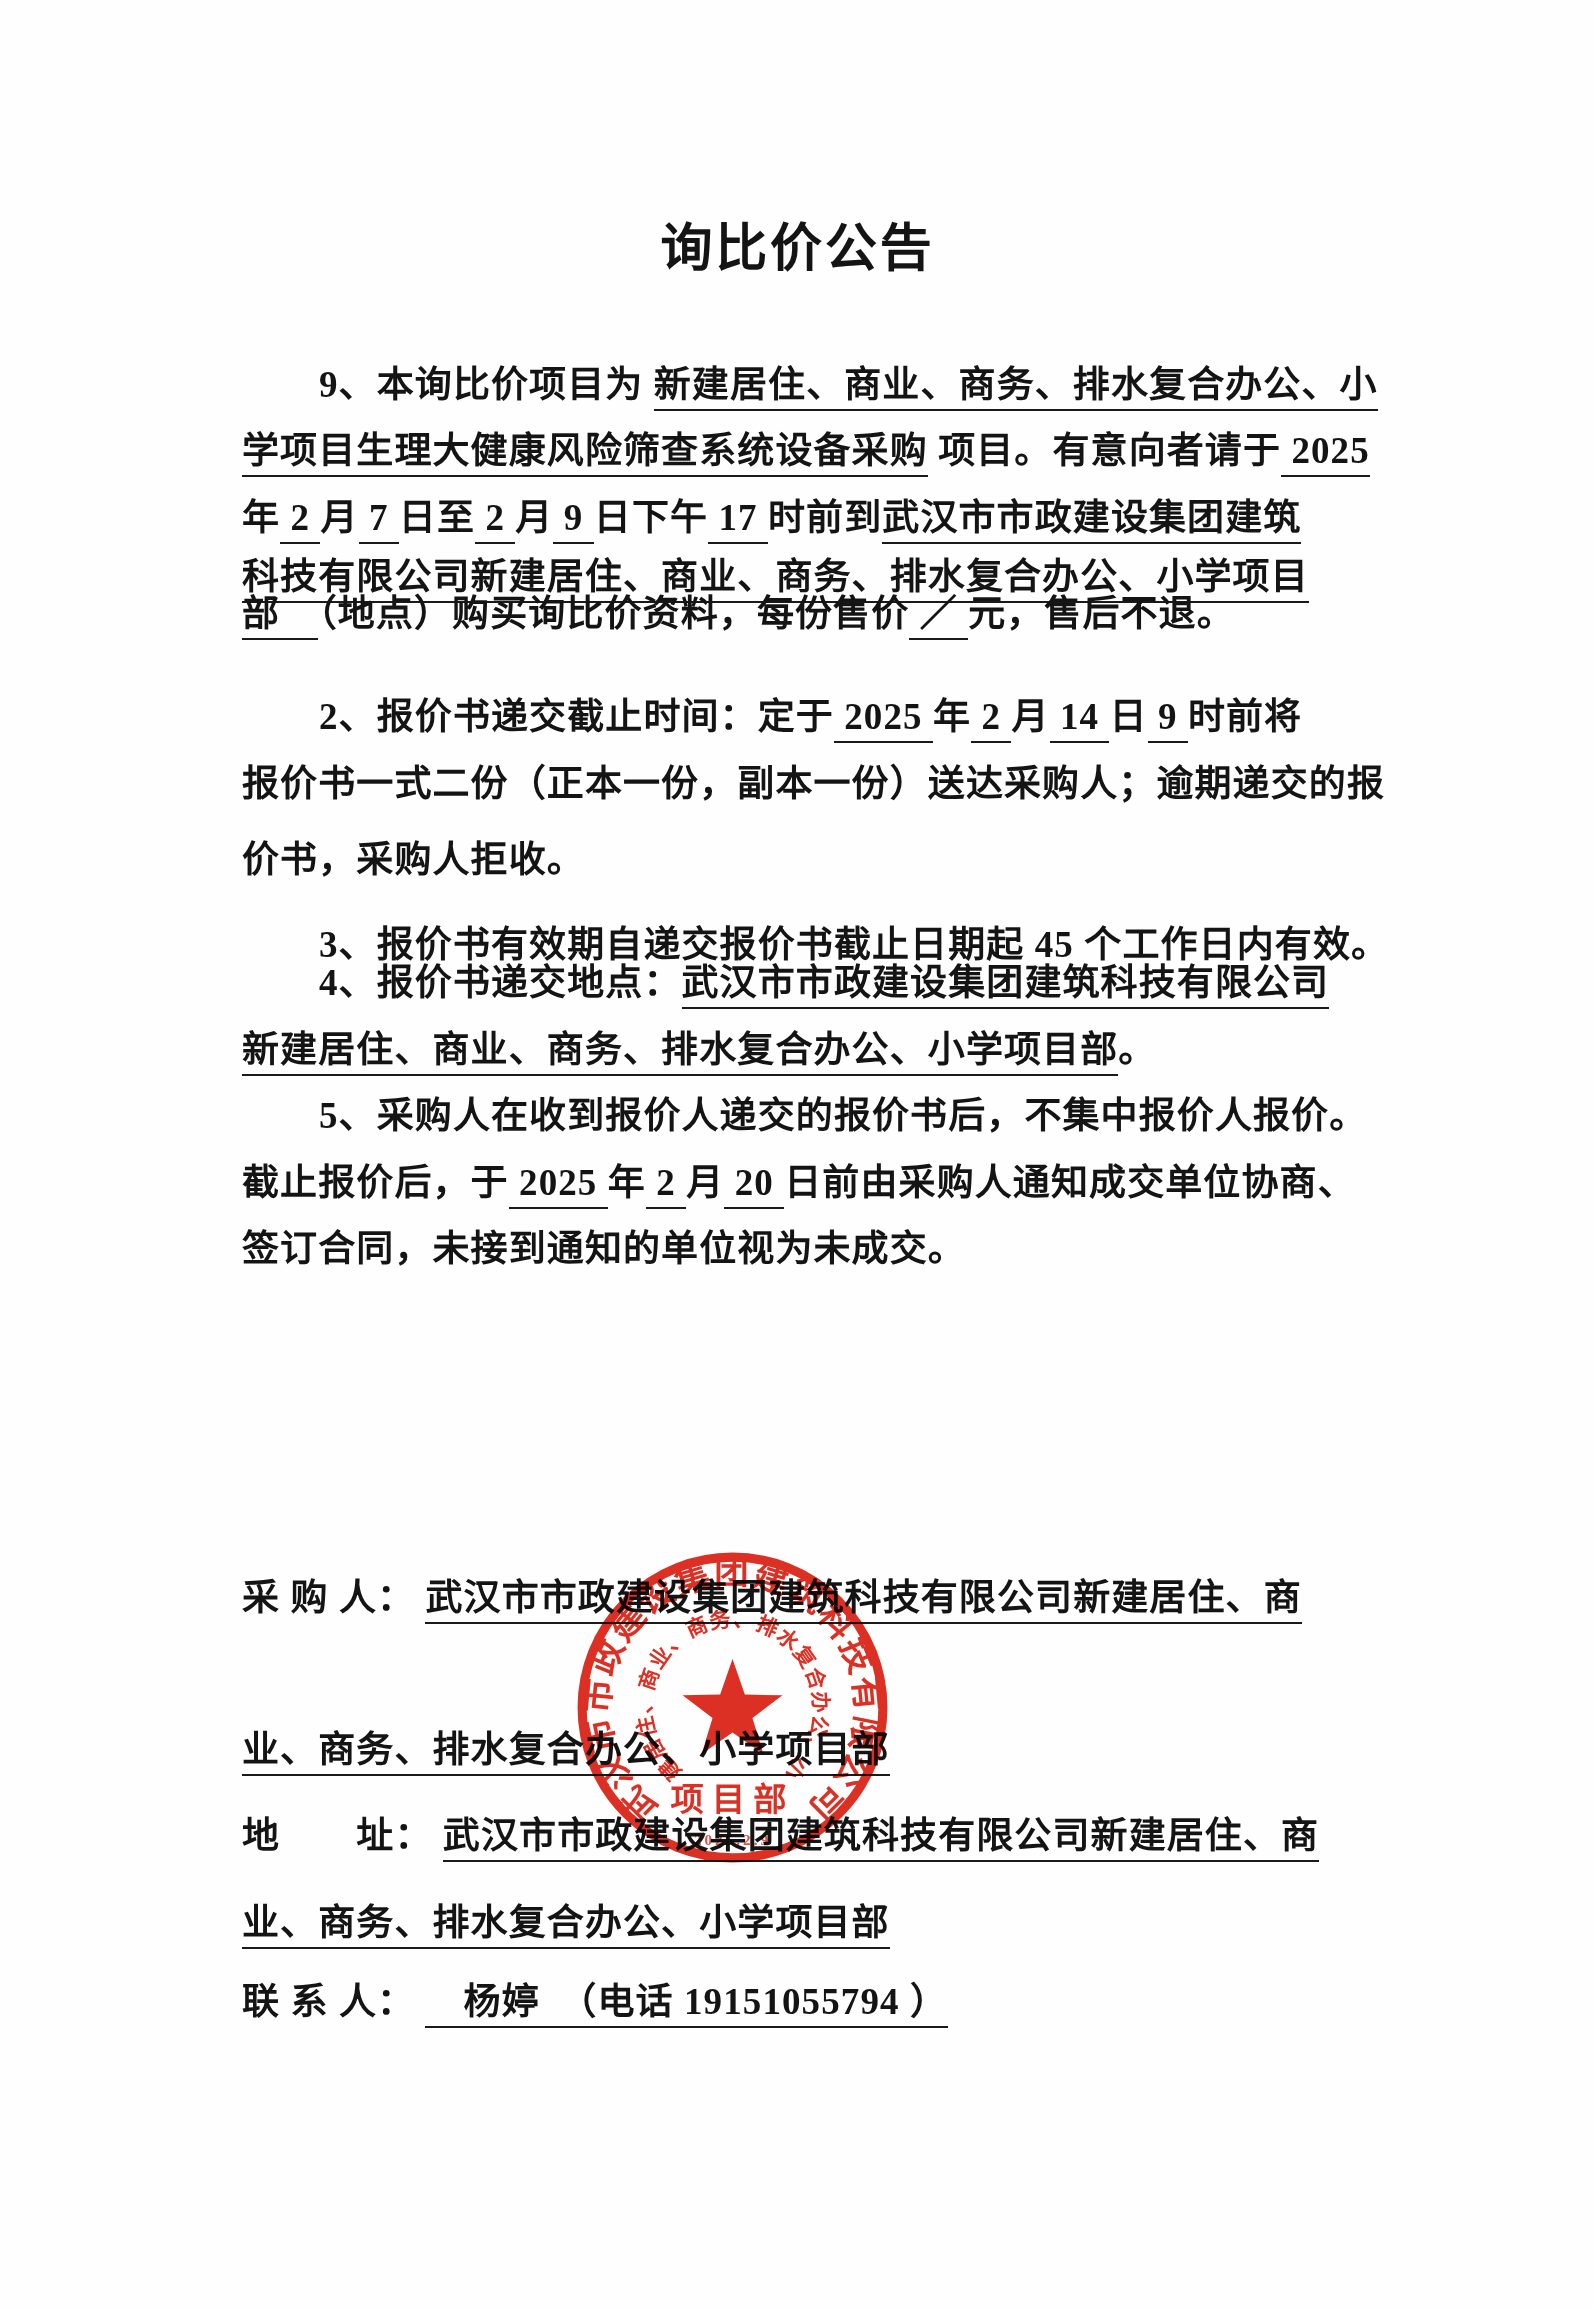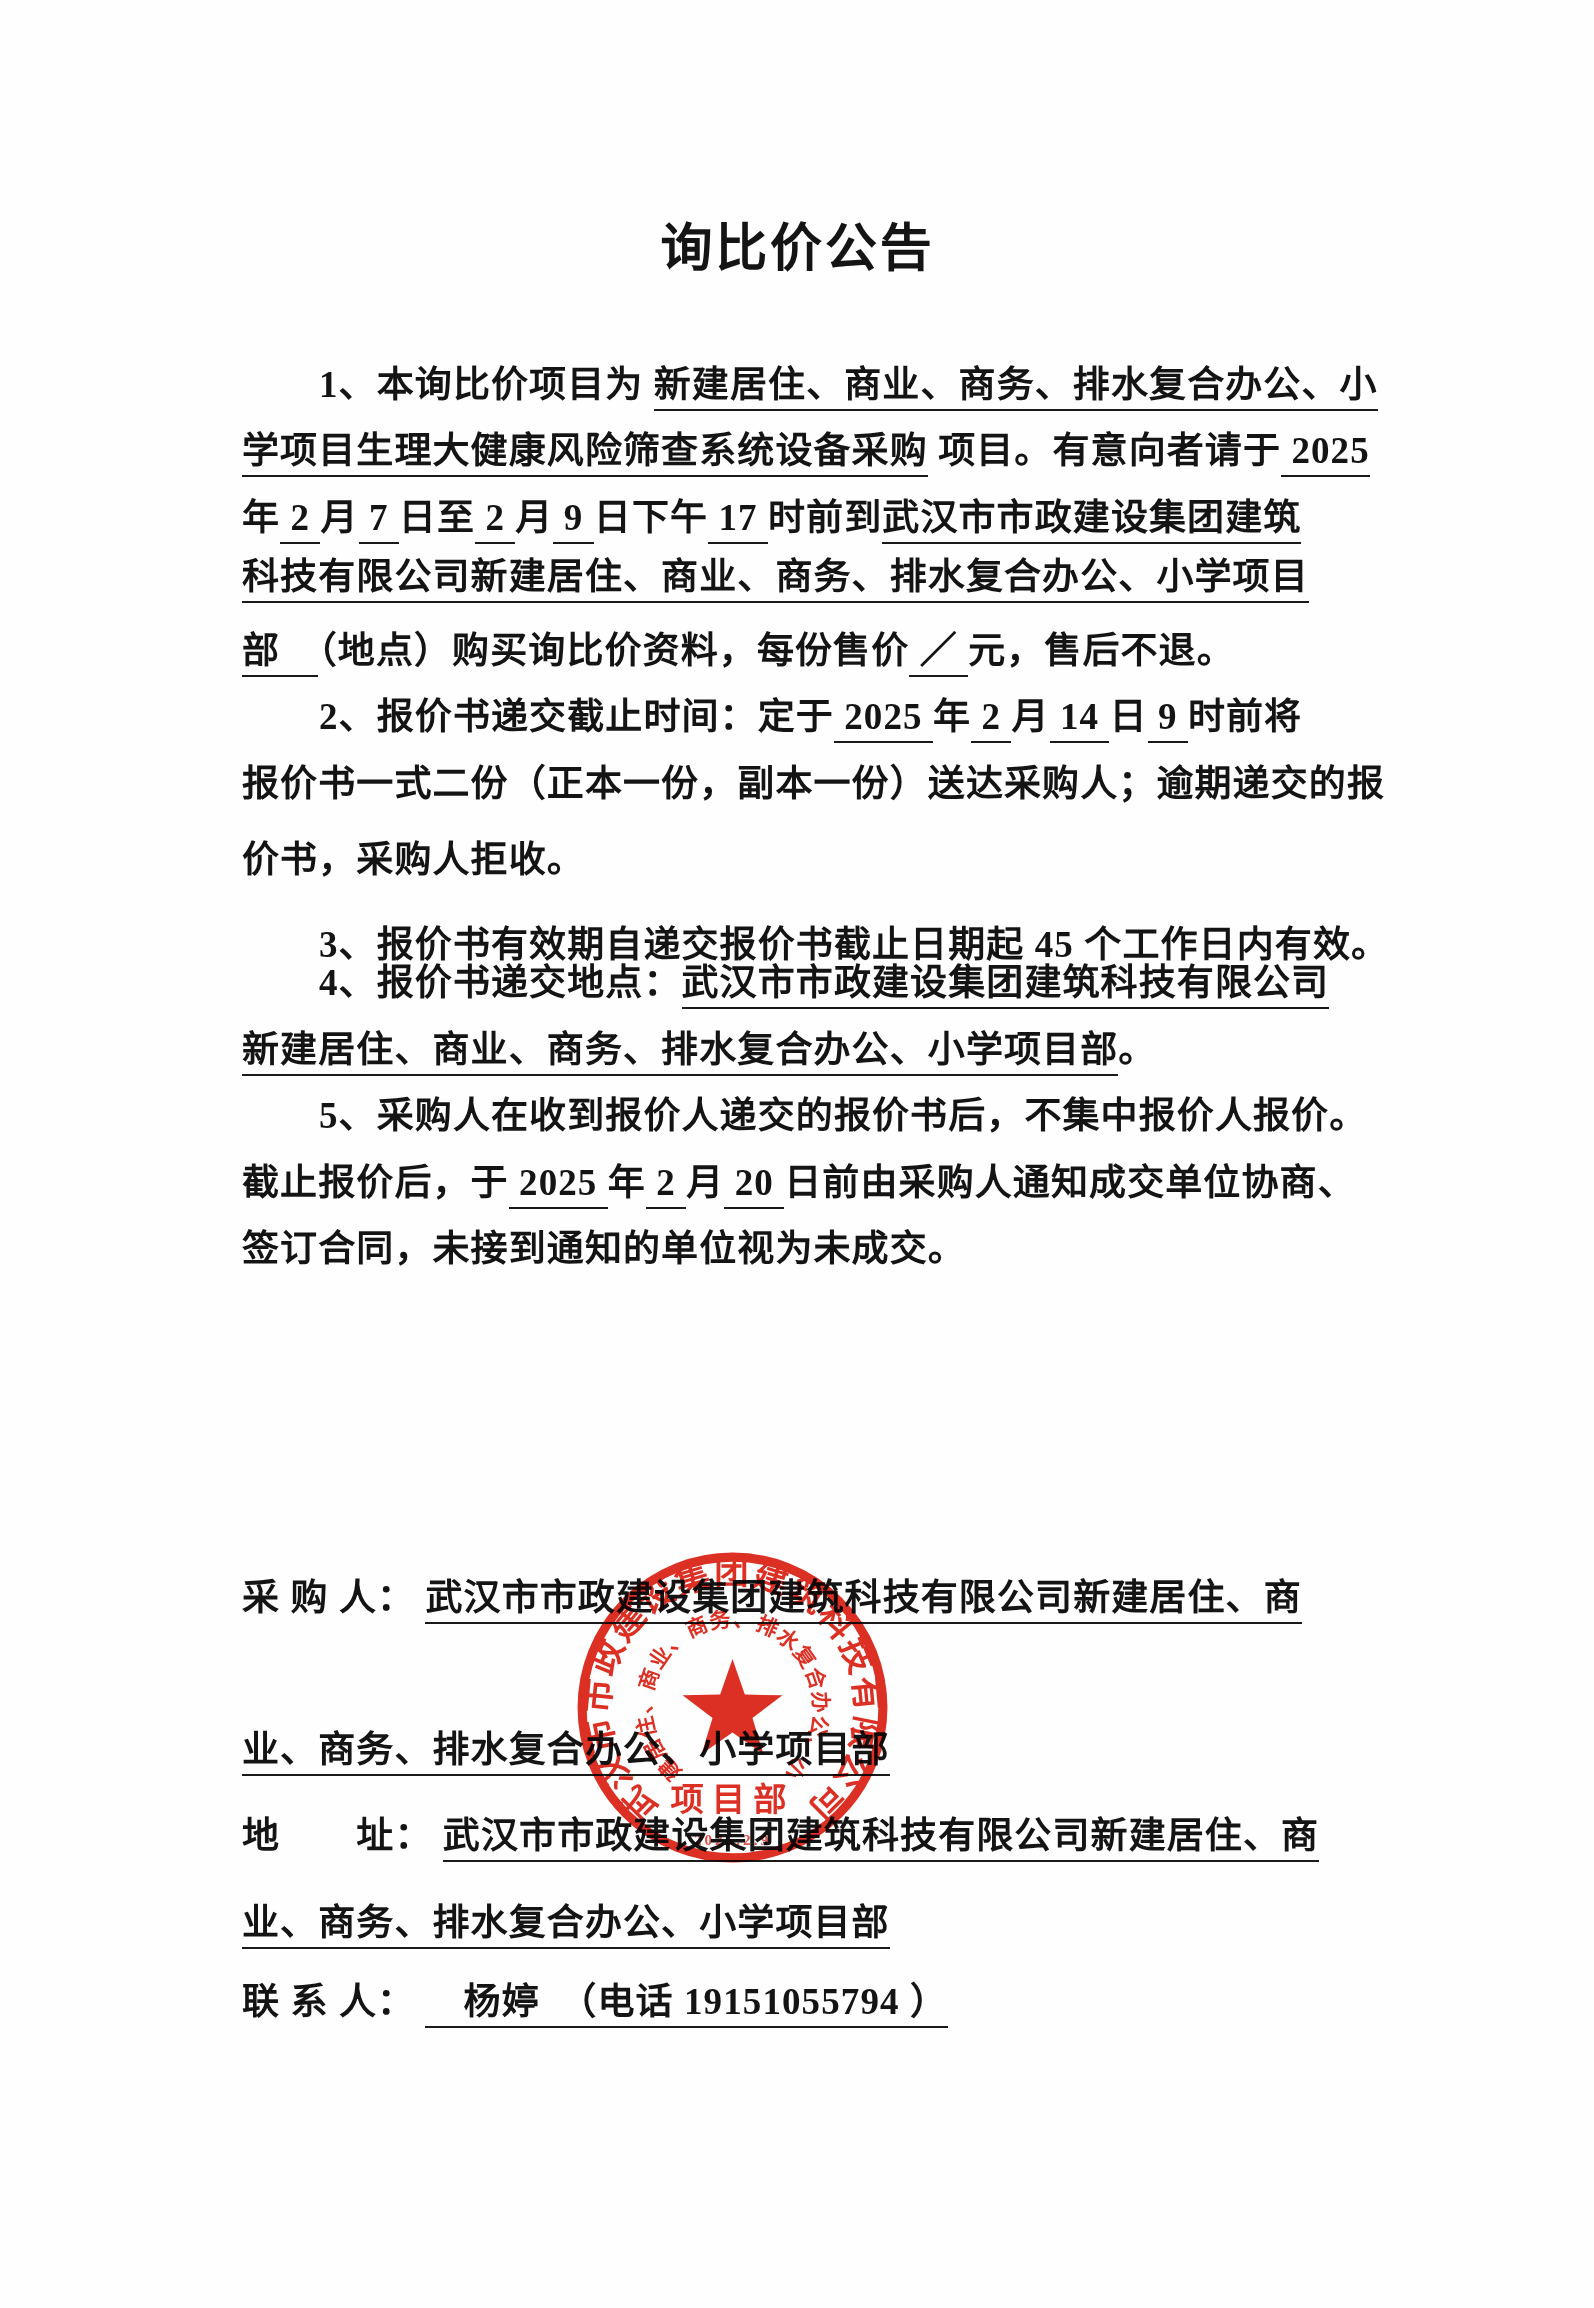--- a/index.html
+++ b/index.html
@@ -35,25 +35,25 @@
   .s-code{font-size:15px;letter-spacing:3px;opacity:.85;}
 </style>
 </head>
 <body>
 
 <div class="page">
 
   <div class="title">询比价公告</div>
 
   <div>
-      <div class="line indent" style="top: 364px;"><span>1、本询比价项目为 </span><span class="u">新建居住、商业、商务、排水复合办公、小</span></div>
+      <div class="line indent" style="top: 364px;"><span>9、本询比价项目为 </span><span class="u">新建居住、商业、商务、排水复合办公、小</span></div>
       <div class="line" style="top: 430px;"><span class="u">学项目生理大健康风险筛查系统设备采购</span><span> 项目。有意向者请于</span><span class="u"> 2025</span></div>
       <div class="line" style="top: 497px;"><span>年</span><span class="u"> 2 </span><span>月</span><span class="u"> 7 </span><span>日至</span><span class="u"> 2 </span><span>月</span><span class="u"> 9 </span><span>日下午</span><span class="u"> 17 </span><span>时前到</span><span class="u">武汉市市政建设集团建筑</span></div>
       <div class="line" style="top: 556px;"><span class="u">科技有限公司新建居住、商业、商务、排水复合办公、小学项目</span></div>
-      <div class="line" style="top: 630px;"><span class="u">部　</span><span>（地点）购买询比价资料，每份售价</span><span class="u"> ／ </span><span>元，售后不退。</span></div>
+      <div class="line" style="top: 593px;"><span class="u">部　</span><span>（地点）购买询比价资料，每份售价</span><span class="u"> ／ </span><span>元，售后不退。</span></div>
       <div class="line indent" style="top: 696px;"><span>2、报价书递交截止时间：定于</span><span class="u"> 2025 </span><span>年</span><span class="u"> 2 </span><span>月</span><span class="u"> 14 </span><span>日</span><span class="u"> 9 </span><span>时前将</span></div>
       <div class="line" style="top: 763px;"><span>报价书一式二份（正本一份，副本一份）送达采购人；逾期递交的报</span></div>
       <div class="line" style="top: 839px;"><span>价书，采购人拒收。</span></div>
       <div class="line indent" style="top: 924px;"><span>3、报价书有效期自递交报价书截止日期起 45 个工作日内有效。</span></div>
       <div class="line indent" style="top: 962px;"><span>4、报价书递交地点：</span><span class="u">武汉市市政建设集团建筑科技有限公司</span></div>
       <div class="line" style="top: 1029px;"><span class="u">新建居住、商业、商务、排水复合办公、小学项目部</span><span>。</span></div>
       <div class="line indent" style="top: 1095px;"><span>5、采购人在收到报价人递交的报价书后，不集中报价人报价。</span></div>
       <div class="line" style="top: 1162px;"><span>截止报价后，于</span><span class="u"> 2025 </span><span>年</span><span class="u"> 2 </span><span>月</span><span class="u"> 20 </span><span>日前由采购人通知成交单位协商、</span></div>
       <div class="line" style="top: 1228px;"><span>签订合同，未接到通知的单位视为未成交。</span></div>
     </div>

